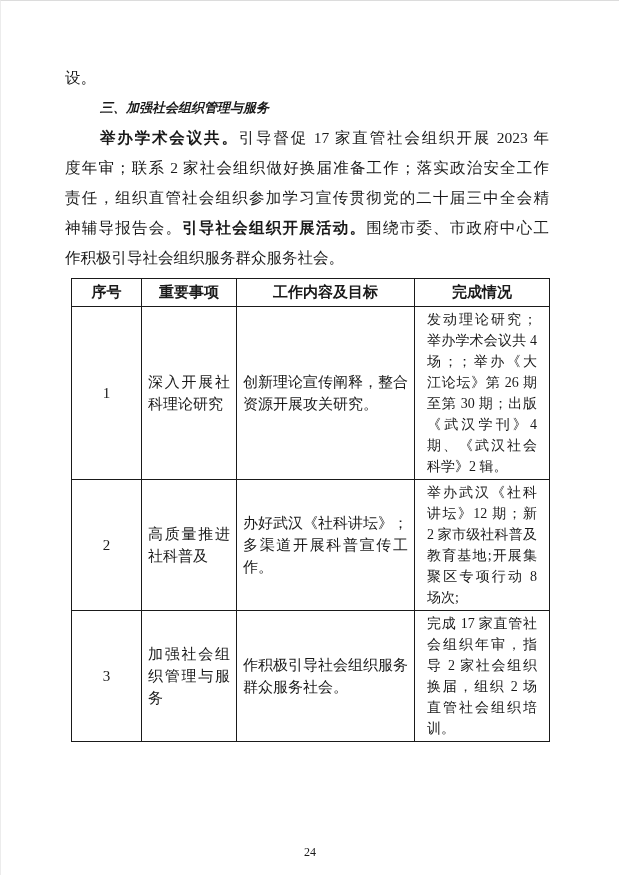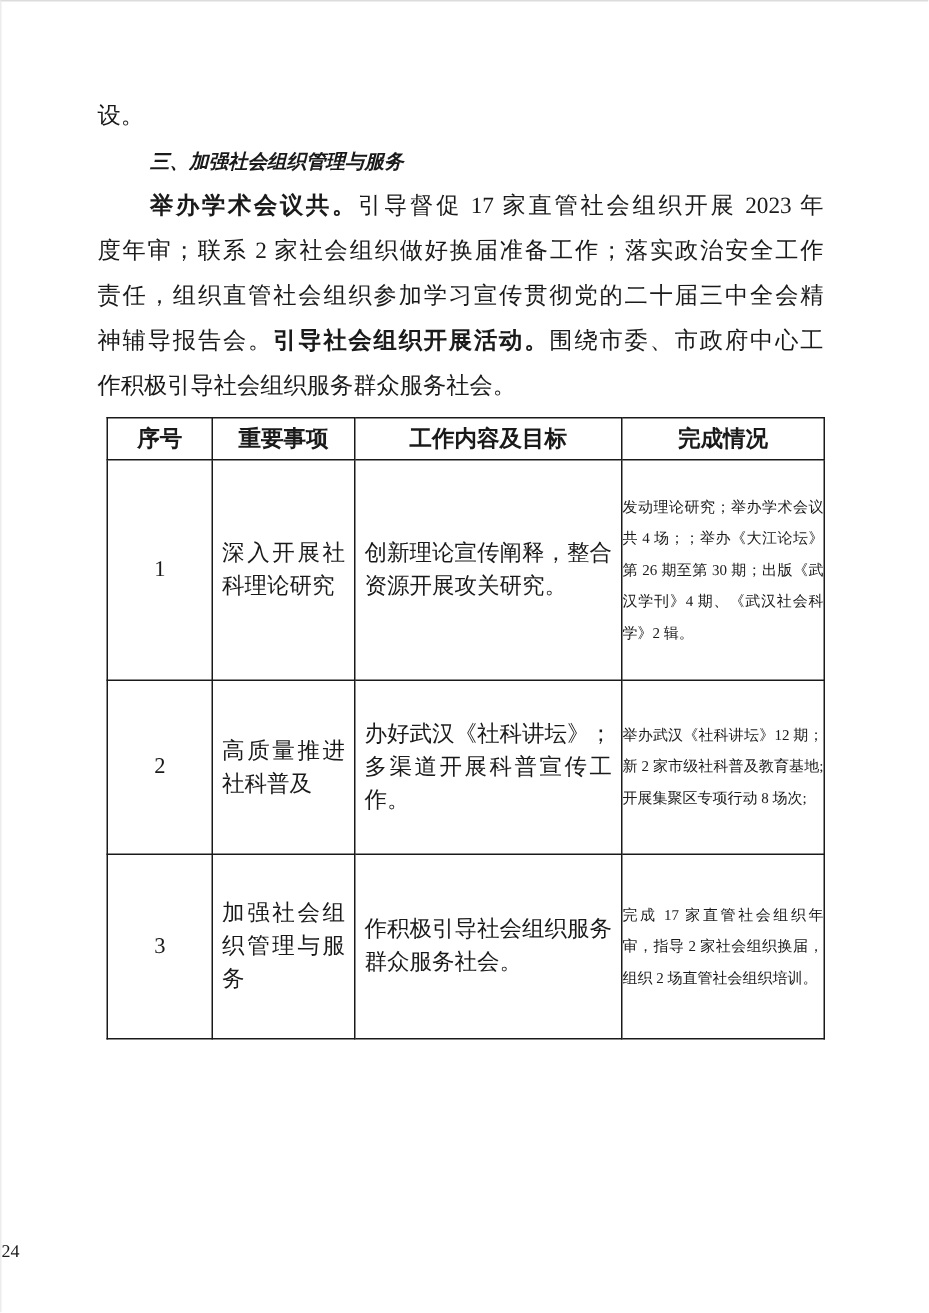--- a/index.html
+++ b/index.html
@@ -76,34 +76,35 @@
     font-size: 15px;
   }
   td.item, td.contentc {
     padding: 2px 6px;
     font-size: 15px;
     line-height: 22px;
     text-align: justify;
     text-justify: inter-character;
   }
   td.status {
-    padding: 2px 0;
-    font-size: 10px;
+    padding: 2px 12px;
+    font-size: 14px;
     line-height: 21px;
     text-align: justify;
     text-justify: inter-character;
   }
   tr.r1 { height: 147px; }
   tr.r2 { height: 116px; }
   tr.r3 { height: 123px; }
   .page-number {
     position: absolute;
     left: 0;
     right: 0;
-    top: 826px;
+    top: 844px;
+    text-align: center;
     font-size: 12px;
     color: #1a1a1a;
   }
 </style>
 </head>
 <body>
 
 <div class="page">
   <div class="content">
 

